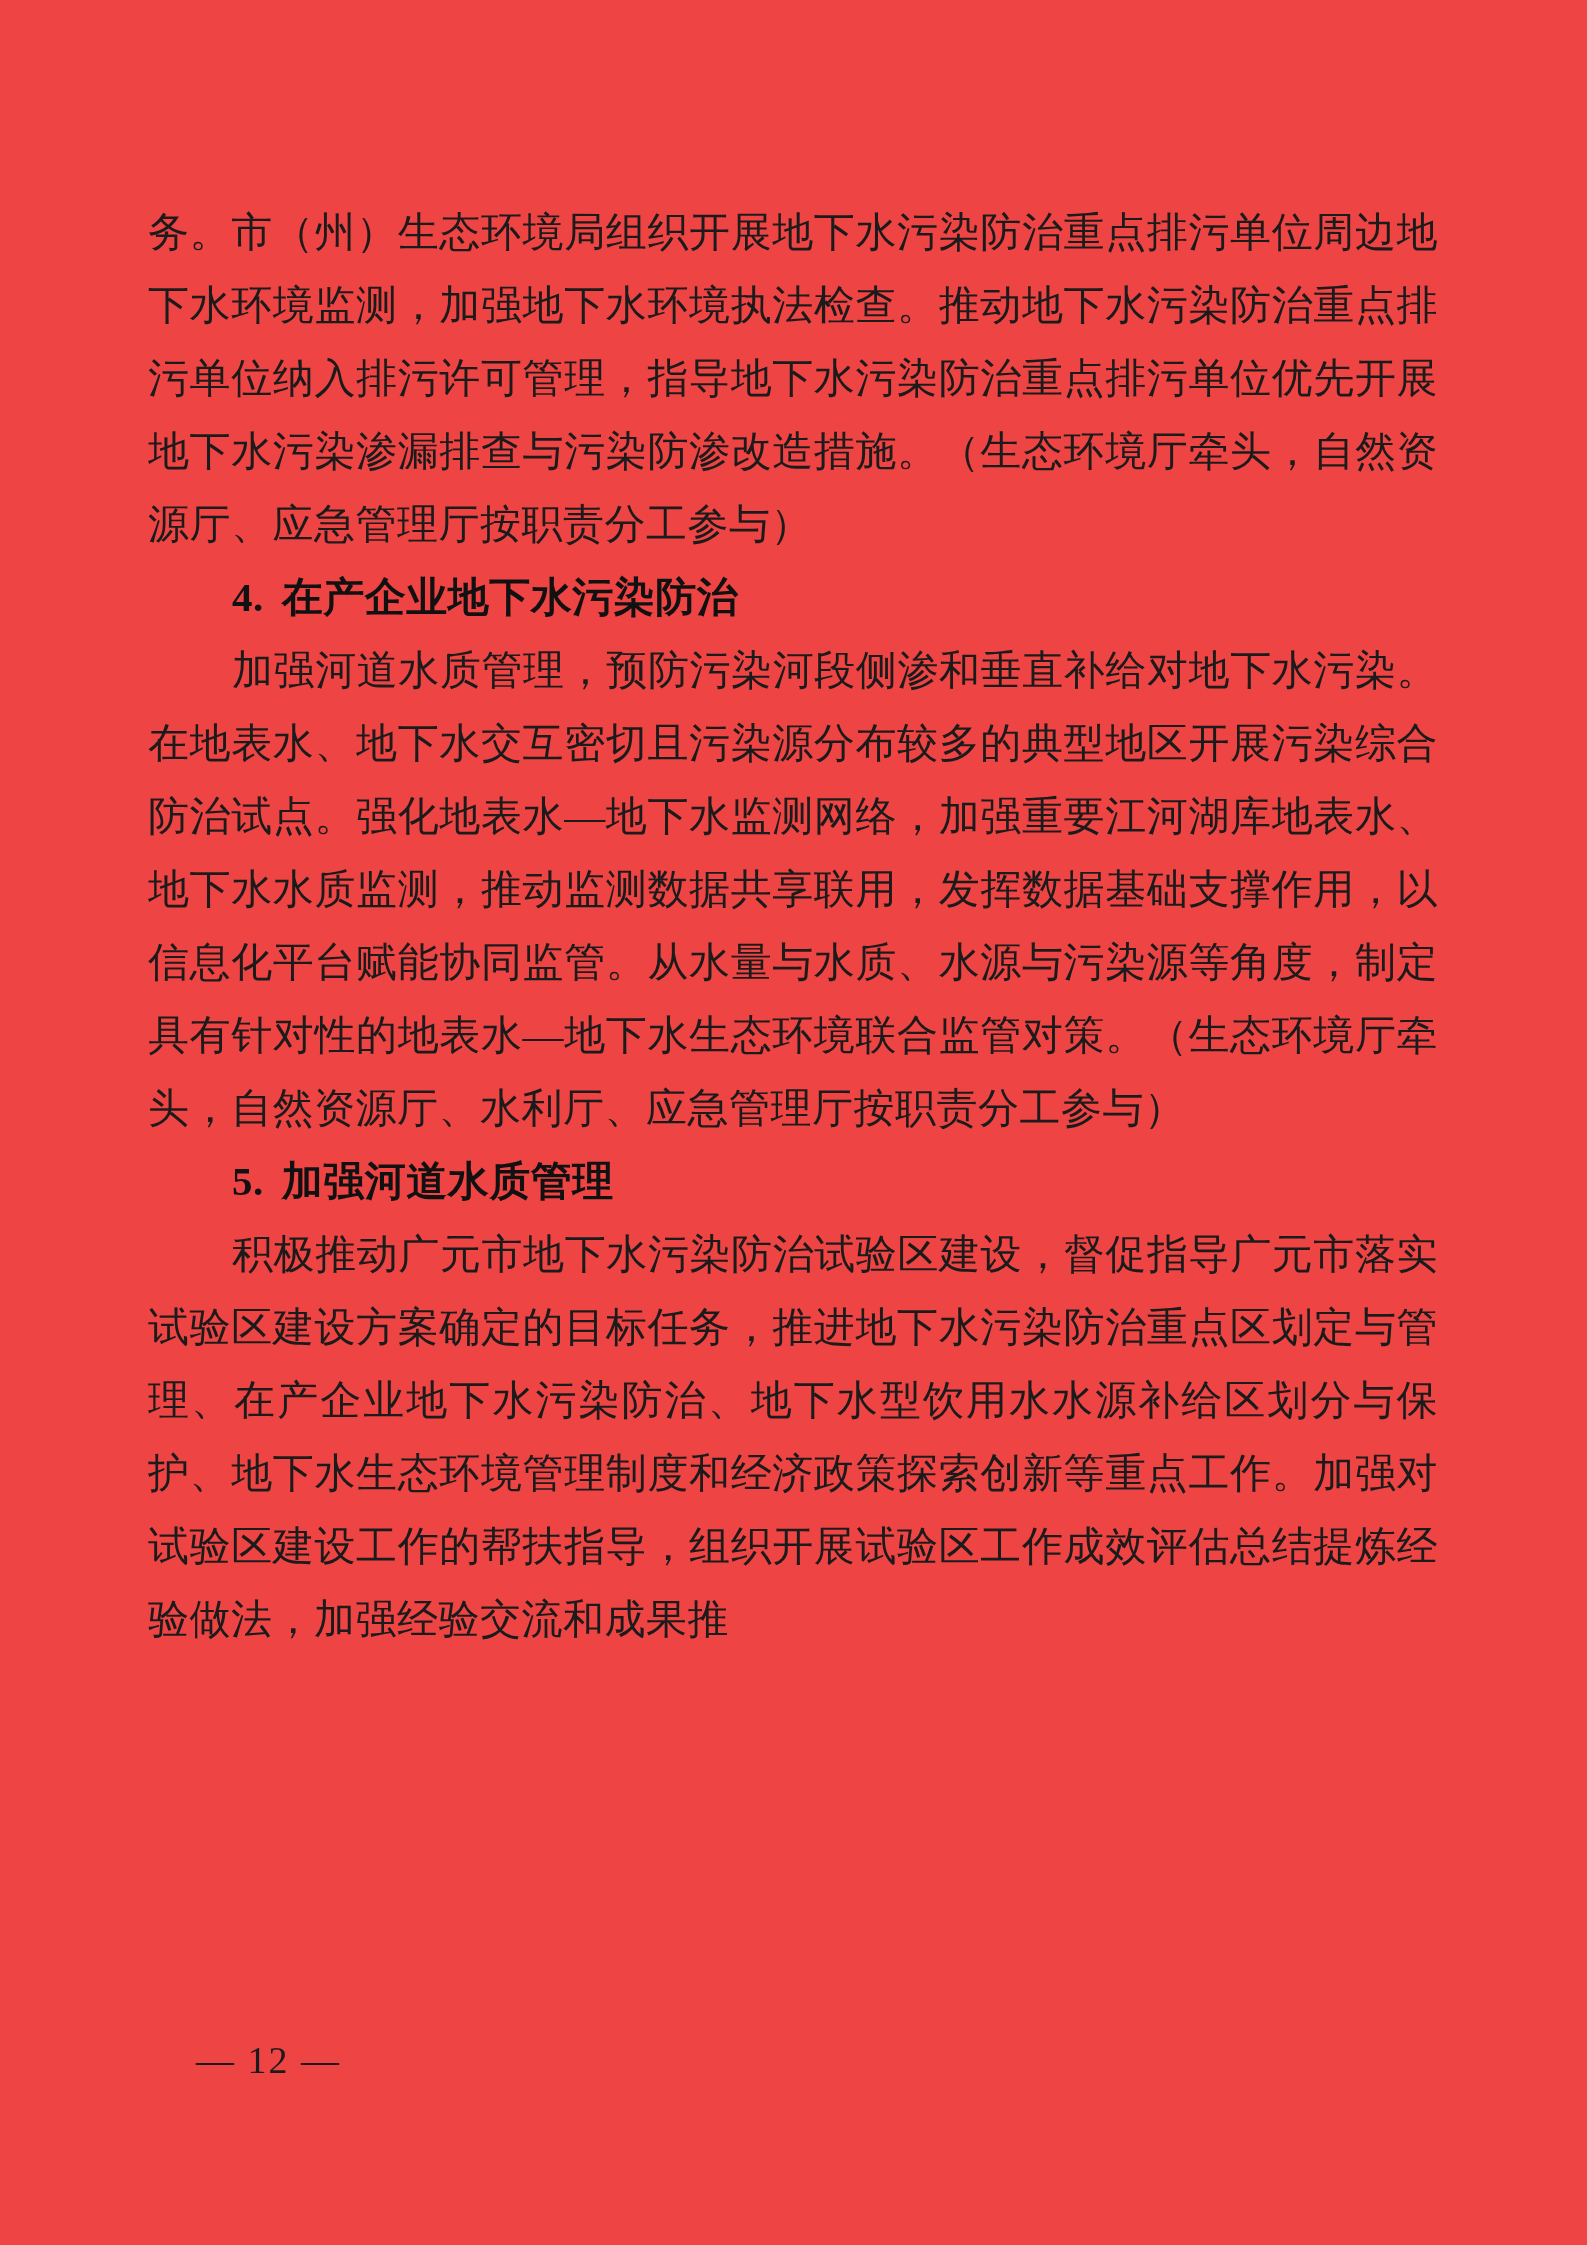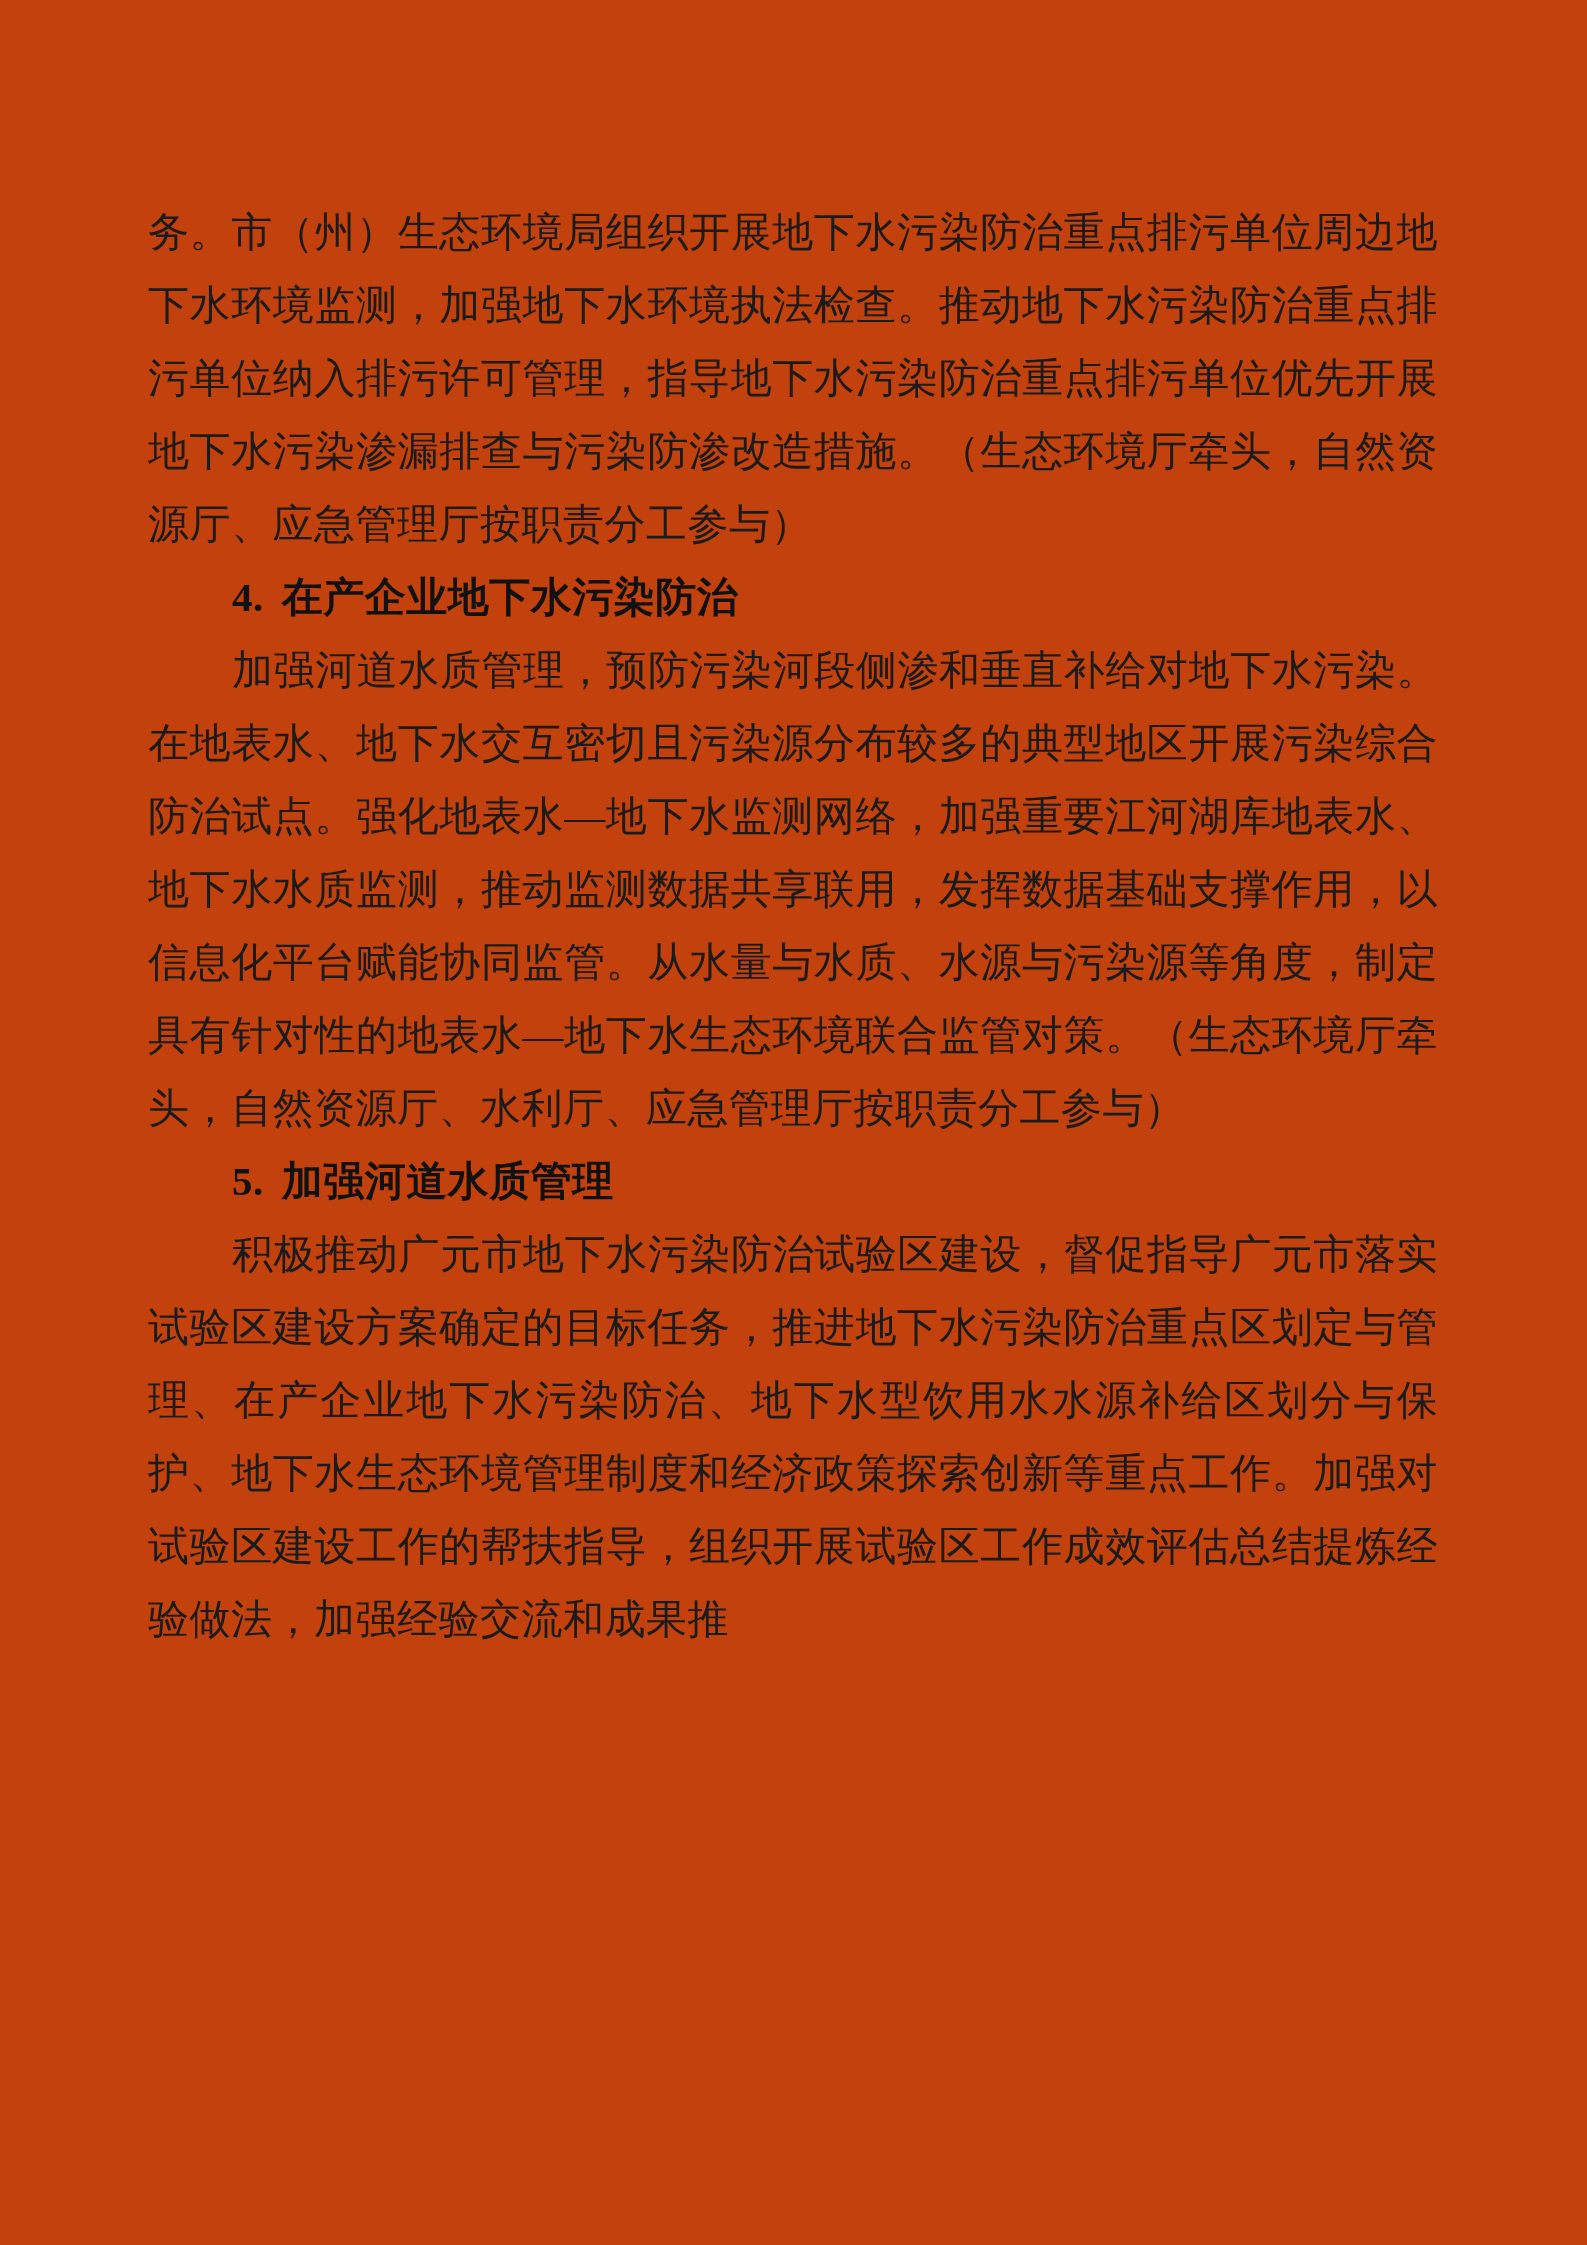--- a/index.html
+++ b/index.html
@@ -4,21 +4,21 @@
 <style>
   html, body {
     margin: 0;
     padding: 0;
     background: #ffffff;
   }
   .page {
     position: relative;
     width: 1587px;
     height: 2245px;
-    background: #c2410c;
+    background: #ef4444;
     margin: 0 auto;
     box-sizing: border-box;
     font-family: "Liberation Serif", "DejaVu Serif", serif;
     color: #1a1a1a;
   }
   .content {
     position: absolute;
     left: 148px;
     top: 196px;
     width: 1290px;
@@ -78,14 +78,17 @@
     <p class="body-text indent">加强河道水质管理，预防污染河段侧渗和垂直补给对地下水污染。在地表水、地下水交互密切且污染源分布较多的典型地区开展污染综合防治试点。强化地表水—地下水监测网络，加强重要江河湖库地表水、地下水水质监测，推动监测数据共享联用，发挥数据基础支撑作用，以信息化平台赋能协同监管。从水量与水质、水源与污染源等角度，制定具有针对性的地表水—地下水生态环境联合监管对策。（生态环境厅牵头，自然资源厅、水利厅、应急管理厅按职责分工参与）</p>
 
     <h3 class="heading">
       <span class="num">5.</span><span>加强河道水质管理</span>
     </h3>
 
     <p class="body-text indent">积极推动广元市地下水污染防治试验区建设，督促指导广元市落实试验区建设方案确定的目标任务，推进地下水污染防治重点区划定与管理、在产企业地下水污染防治、地下水型饮用水水源补给区划分与保护、地下水生态环境管理制度和经济政策探索创新等重点工作。加强对试验区建设工作的帮扶指导，组织开展试验区工作成效评估总结提炼经验做法，加强经验交流和成果推</p>
 
   </div>
 
+  <div class="footer">
+    <span class="footer-inner">— 12 —</span>
+  </div>
 
 </div>
 
 </body></html>

